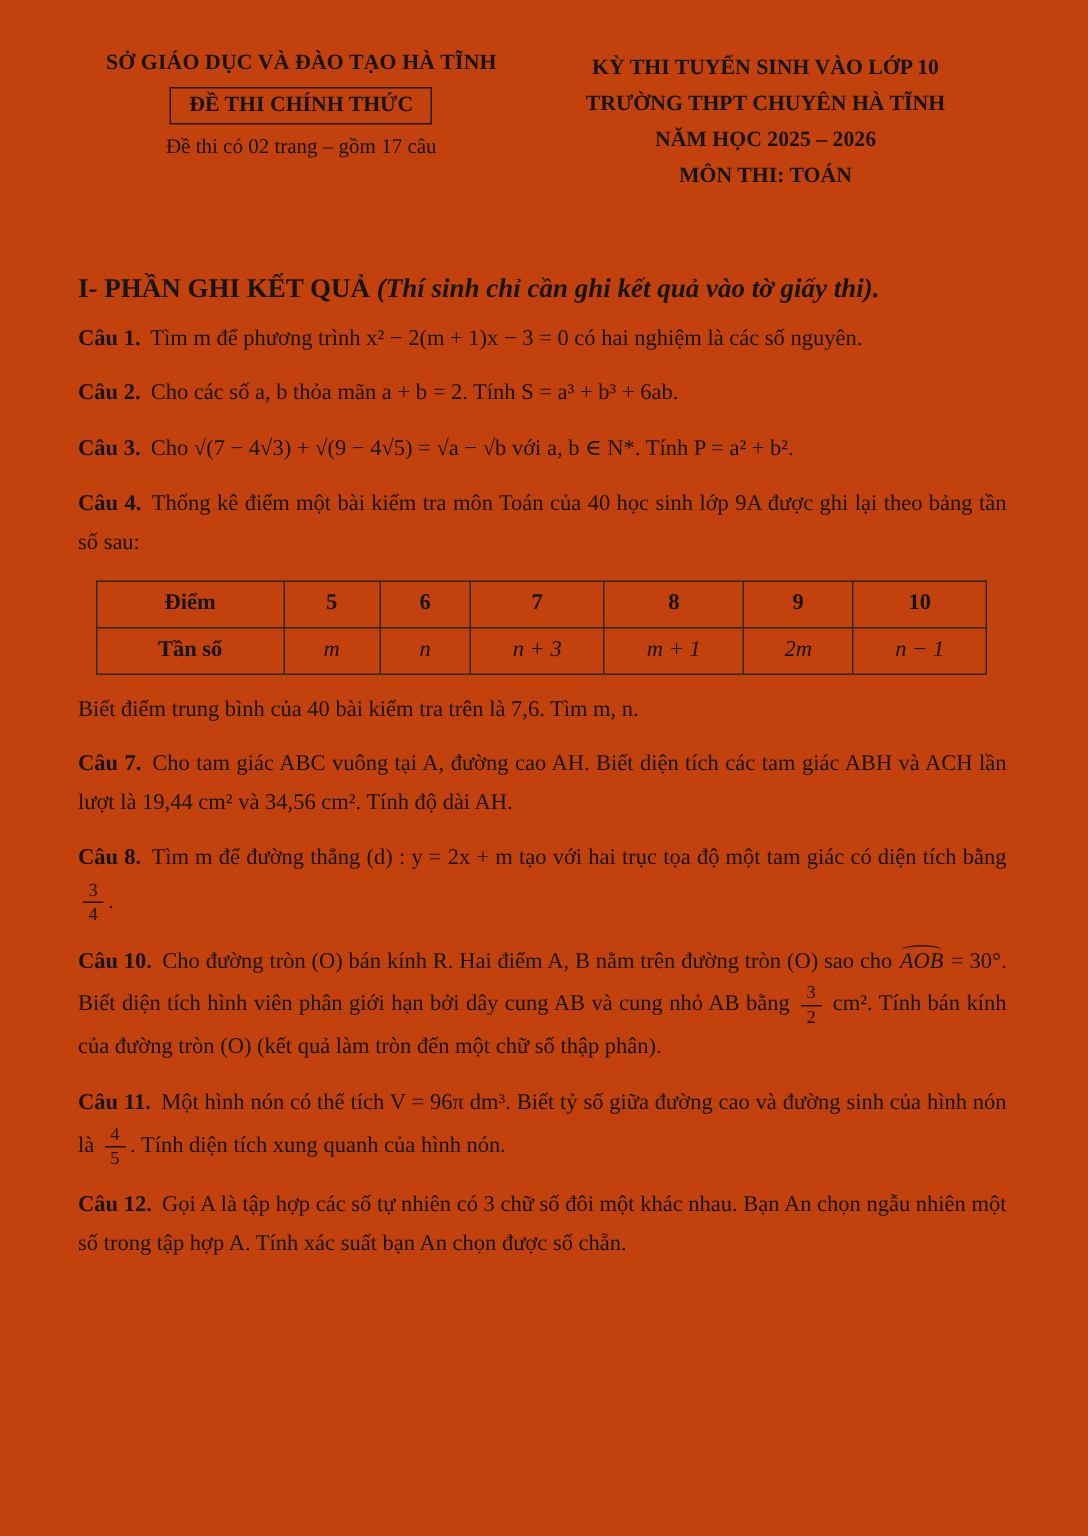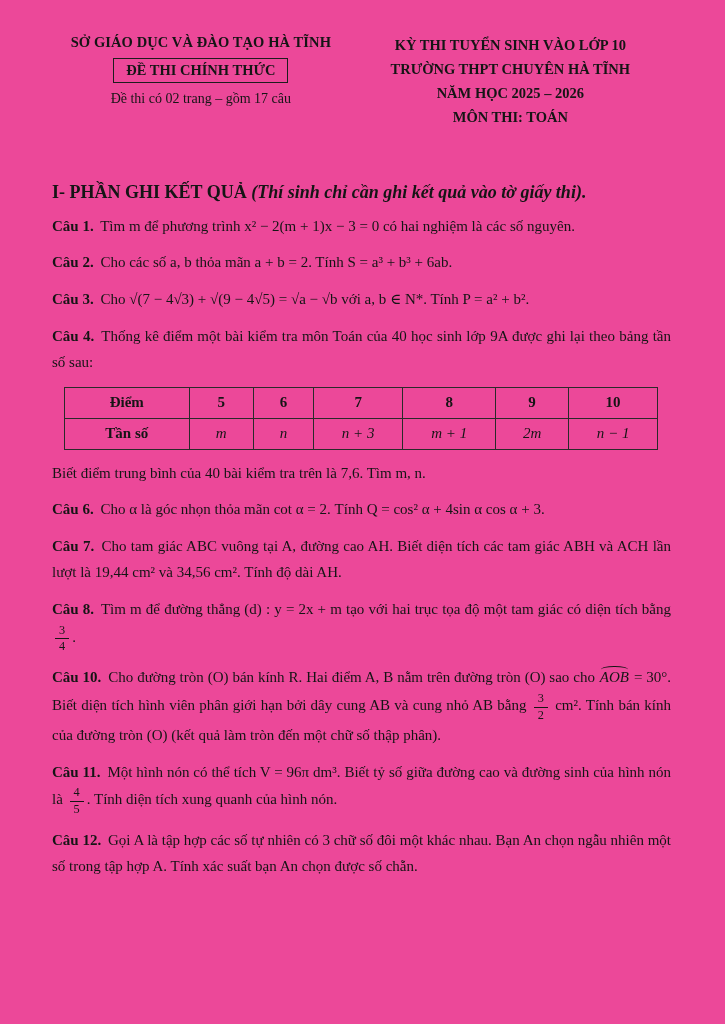--- a/index.html
+++ b/index.html
@@ -1,21 +1,21 @@
 <!DOCTYPE html>
 <html><head>
 <meta charset="utf-8">
 <style>
   html, body { margin: 0; padding: 0; background: #ffffff; }
   .page {
     position: relative;
     width: 725px;
     height: 1024px;
     margin: 0 auto;
-    background: #ec4899;
+    background: #c2410c;
     box-sizing: border-box;
     padding: 34px 54px 0 52px;
     overflow: hidden;
     font-family: "Liberation Serif", "DejaVu Serif", serif;
     color: #151515;
   }
   .bold { font-weight: bold; }
   .italic { font-style: italic; }
 
   
@@ -159,24 +159,20 @@
       <td>n − 1</td>
     </tr>
   </tbody>
     </table>
 
   <p class="question">
     <span>Biết điểm trung bình của 40 bài kiểm tra trên là 7,6. Tìm m, n.</span>
   </p>
 
 
-  <p class="question">
-    <span class="qlabel">Câu 6.</span>
-    <span>Cho α là góc nhọn thỏa mãn cot α = 2. Tính Q = cos² α + 4sin α cos α + 3.</span>
-  </p>
 
   <p class="question">
     <span class="qlabel">Câu 7.</span>
     <span>Cho tam giác ABC vuông tại A, đường cao AH. Biết diện tích các tam giác ABH và ACH lần lượt là 19,44 cm² và 34,56 cm². Tính độ dài AH.</span>
   </p>
 
   <p class="question">
     <span class="qlabel">Câu 8.</span>
     <span>Tìm m để đường thẳng (d) : y = 2x + m tạo với hai trục tọa độ một tam giác có diện tích bằng</span>
     <span class="frac">

